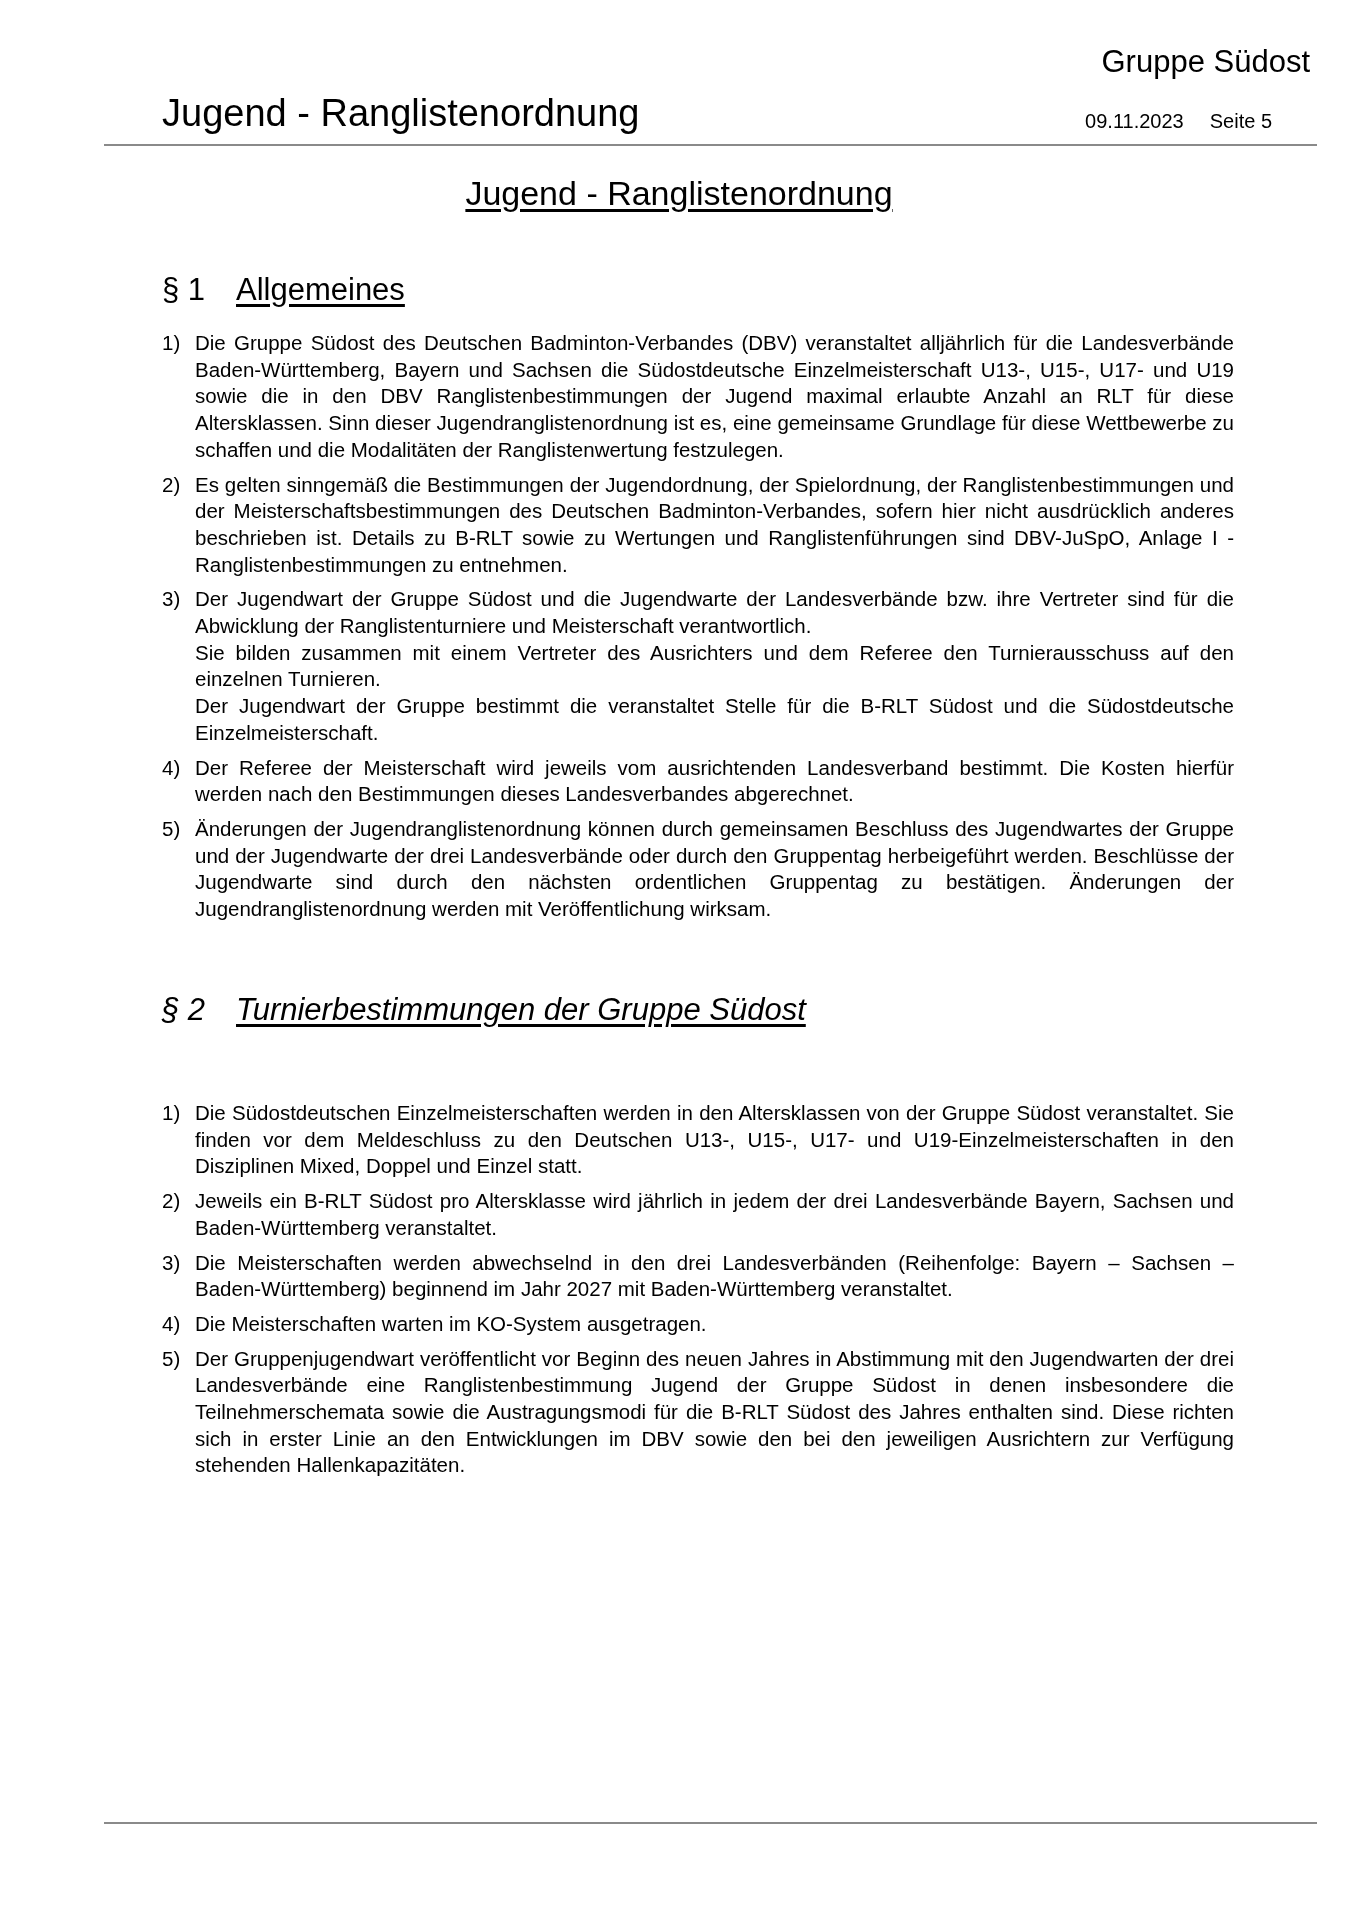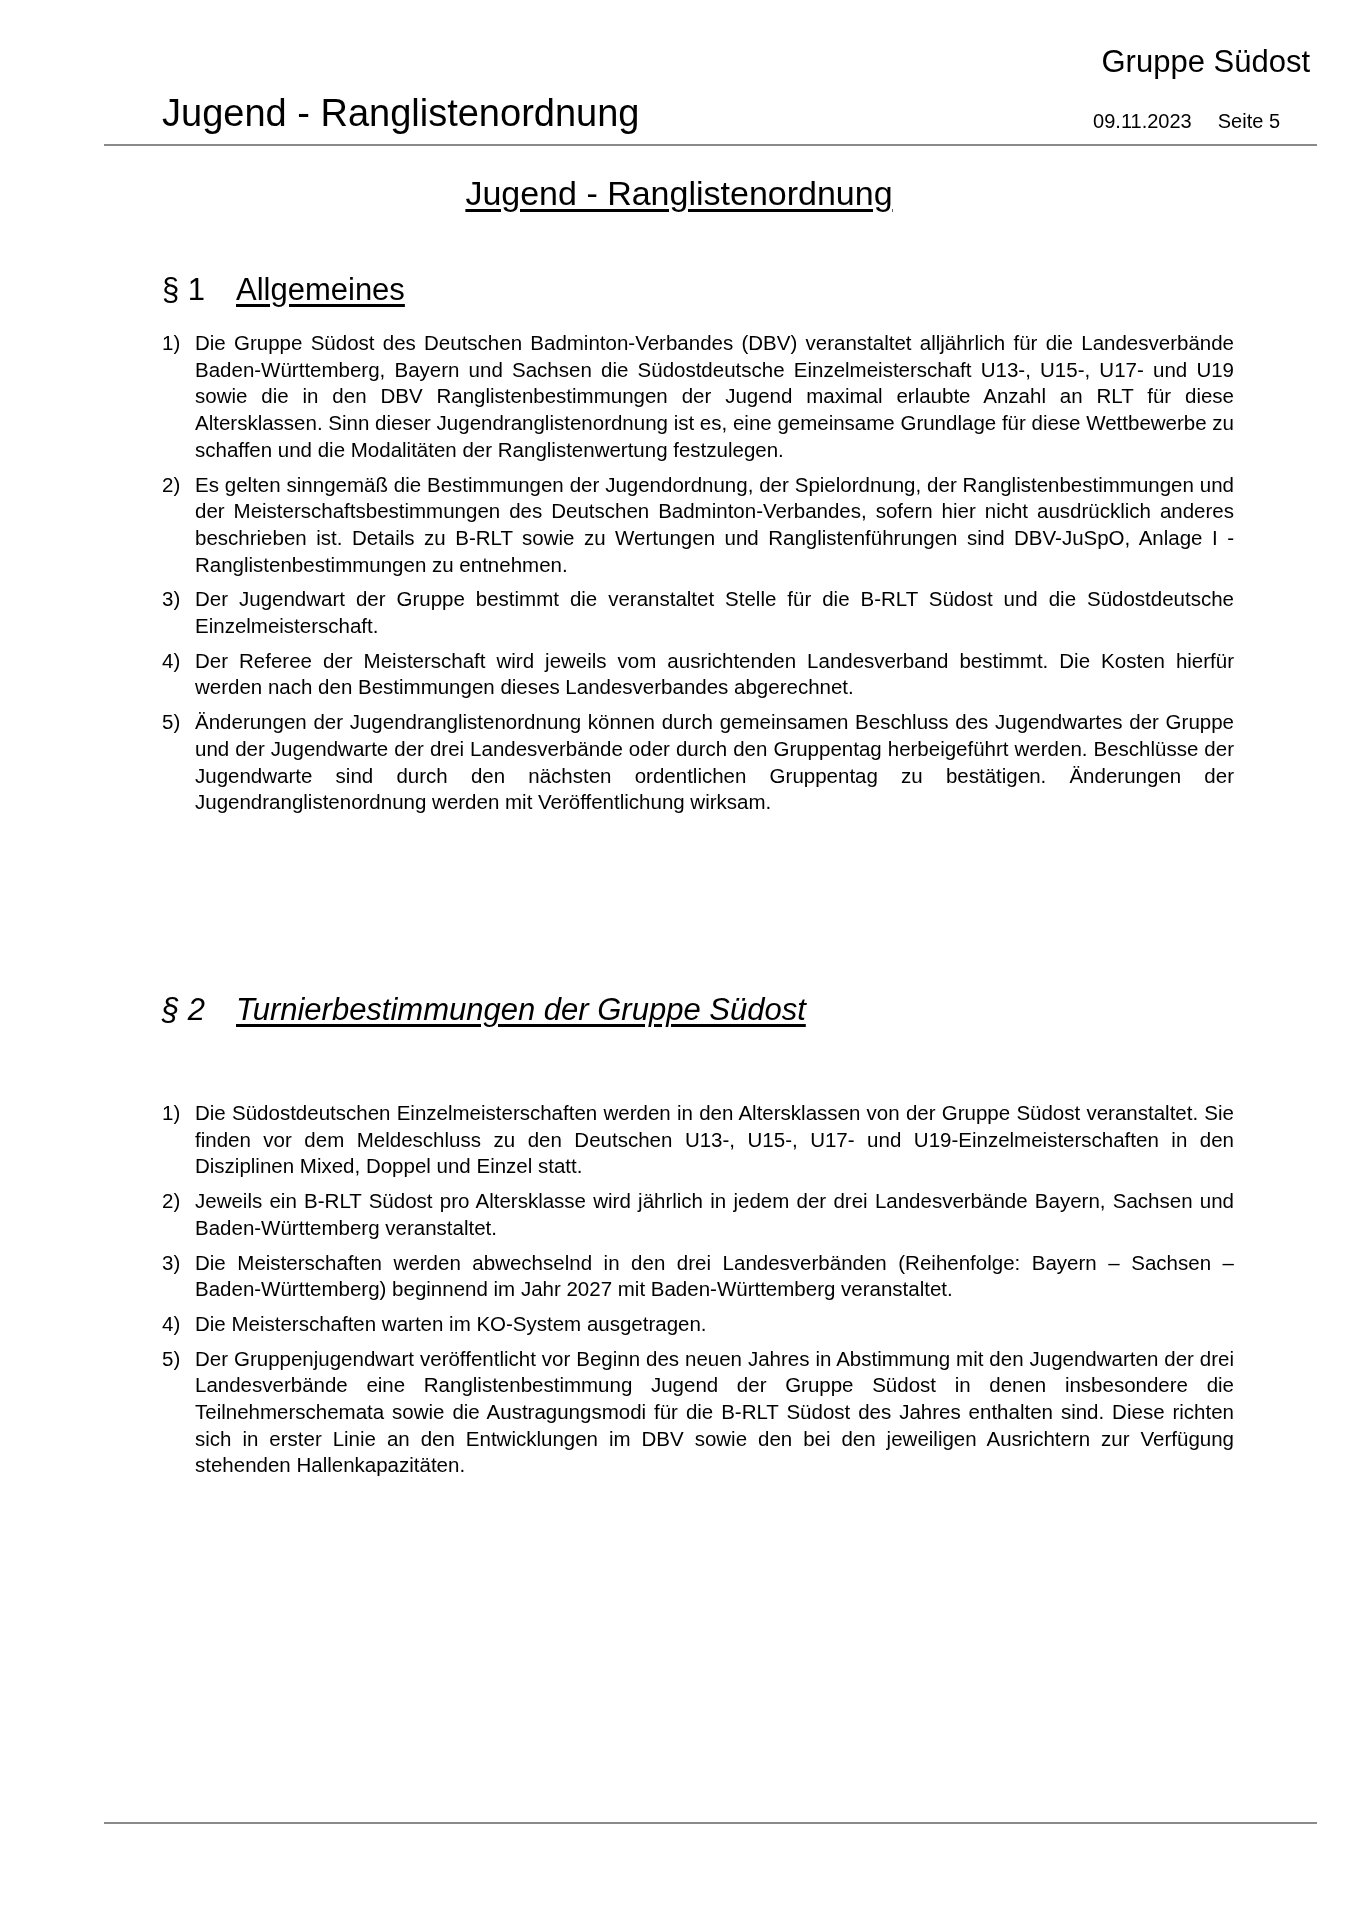--- a/index.html
+++ b/index.html
@@ -1,20 +1,20 @@
 <!DOCTYPE html>
 <html><head>
 <meta charset="utf-8">
 <style>
   html, body { margin: 0; padding: 0; background: #ffffff; }
   body { width: 1358px; height: 1920px; position: relative; overflow: hidden;
          font-family: "Liberation Sans", sans-serif; color: #000; }
   .hdr-group { position: absolute; right: 48px; top: 44px; font-size: 31px; }
   .hdr-title { position: absolute; left: 162px; top: 92px; font-size: 38px; }
-  .hdr-meta { position: absolute; right: 78px; top: 110px; font-size: 20px; }
+  .hdr-meta { position: absolute; right: 86px; top: 110px; font-size: 20px; }
   .hdr-meta span + span { margin-left: 26px; }
   .hdr-line { position: absolute; left: 104px; width: 1213px; top: 144px; height: 0; border-top: 2px solid #8a8a8a; }
   .foot-line { position: absolute; left: 104px; width: 1213px; top: 1822px; height: 0; border-top: 2px solid #8a8a8a; }
   .doc-title { position: absolute; left: 0; width: 1358px; text-align: center; top: 174px;
                font-size: 34px; }
   .doc-title span { text-decoration: underline; text-decoration-thickness: 3px; text-underline-offset: 4px; }
   .section-head { position: absolute; left: 162px; font-size: 31px; }
   .section-head .num { display: inline-block; width: 62px; }
   .section-head .txt { text-decoration: underline; text-decoration-thickness: 3px; text-underline-offset: 4px; margin-left: 12px; }
   .list { position: absolute; left: 162px; width: 1072px; margin: 0; padding: 0; list-style: none; }
@@ -44,20 +44,22 @@
   <li class="item">
     <span class="n">1)</span>
     <p>Die Gruppe Südost des Deutschen Badminton-Verbandes (DBV) veranstaltet alljährlich für die Lan­desverbände Baden-Württemberg, Bayern und Sachsen die Südostdeutsche Einzelmeisterschaft U13-, U15-, U17- und U19 sowie die in den DBV Ranglistenbestimmungen der Jugend maximal er­laubte Anzahl an RLT für diese Altersklassen. Sinn dieser Jugendranglistenordnung ist es, eine ge­meinsame Grundlage für diese Wettbewerbe zu schaffen und die Modalitäten der Ranglistenwertung festzulegen.</p>
   </li>
   <li class="item">
     <span class="n">2)</span>
     <p>Es gelten sinngemäß die Bestimmungen der Jugendordnung, der Spielordnung, der Ranglistenbe­stimmungen und der Meisterschaftsbestimmungen des Deutschen Badminton-Verbandes, sofern hier nicht ausdrücklich anderes beschrieben ist. Details zu B-RLT sowie zu Wertungen und Ranglistenfüh­rungen sind DBV-JuSpO, Anlage I - Ranglistenbestimmungen zu entnehmen.</p>
   </li>
   <li class="item">
     <span class="n">3)</span>
+    <p>Der Jugendwart der Gruppe Südost und die Jugendwarte der Landesverbände bzw. ihre Vertreter sind für die Abwicklung der Ranglistenturniere und Meisterschaft verantwortlich.</p>
+    <p>Sie bilden zusammen mit einem Vertreter des Ausrichters und dem Referee den Turnierausschuss auf den einzelnen Turnieren.</p>
     <p>Der Jugendwart der Gruppe bestimmt die veranstaltet Stelle für die B-RLT Südost und die Südost­deutsche Einzelmeisterschaft.</p>
   </li>
   <li class="item">
     <span class="n">4)</span>
     <p>Der Referee der Meisterschaft wird jeweils vom ausrichtenden Landesverband bestimmt. Die Kosten hierfür werden nach den Bestimmungen dieses Landesverbandes abgerechnet.</p>
   </li>
   <li class="item">
     <span class="n">5)</span>
     <p>Änderungen der Jugendranglistenordnung können durch gemeinsamen Beschluss des Jugendwartes der Gruppe und der Jugendwarte der drei Landesverbände oder durch den Gruppentag herbeigeführt werden. Beschlüsse der Jugendwarte sind durch den nächsten ordentlichen Gruppentag zu bestäti­gen. Änderungen der Jugendranglistenordnung werden mit Veröffentlichung wirksam.</p>
   </li>

